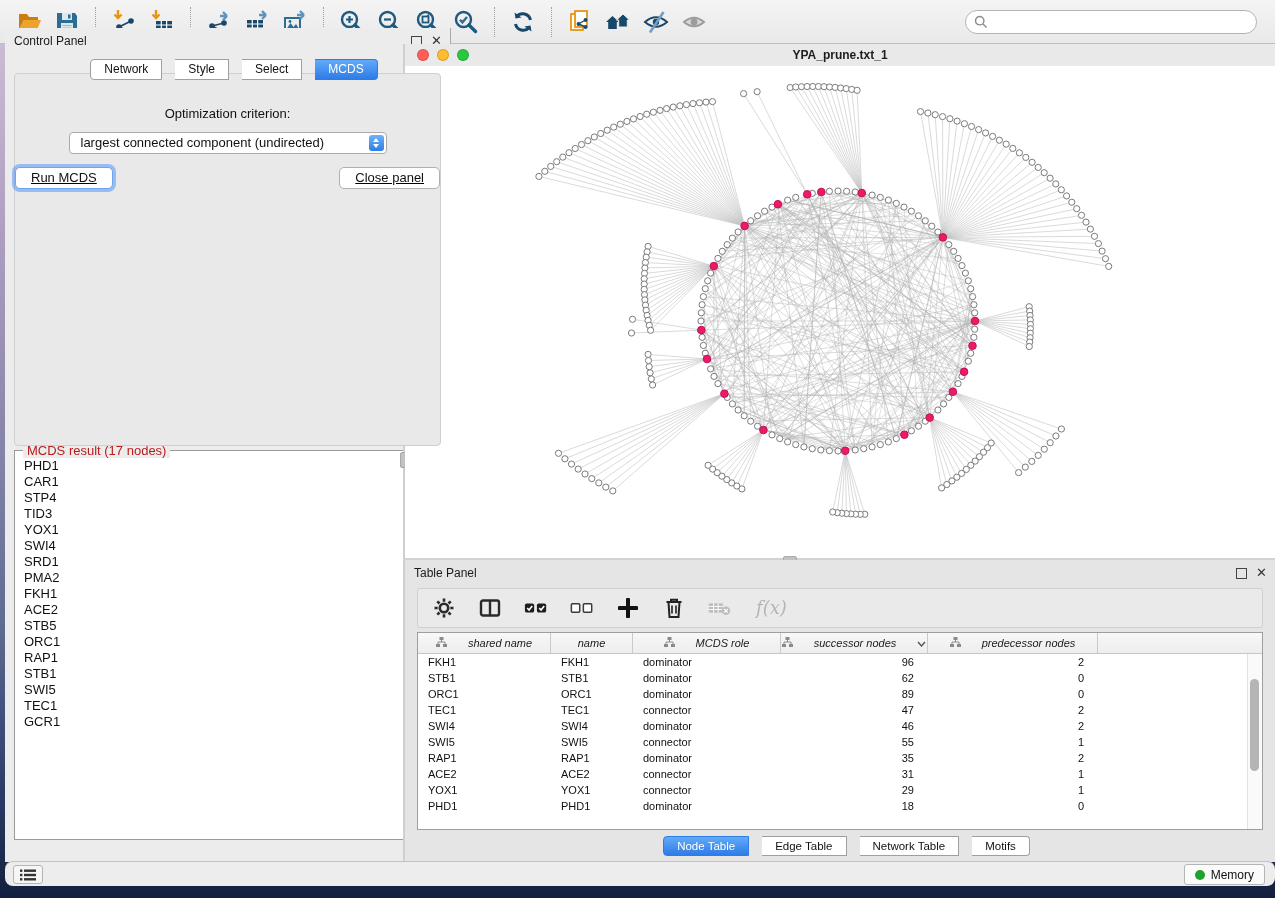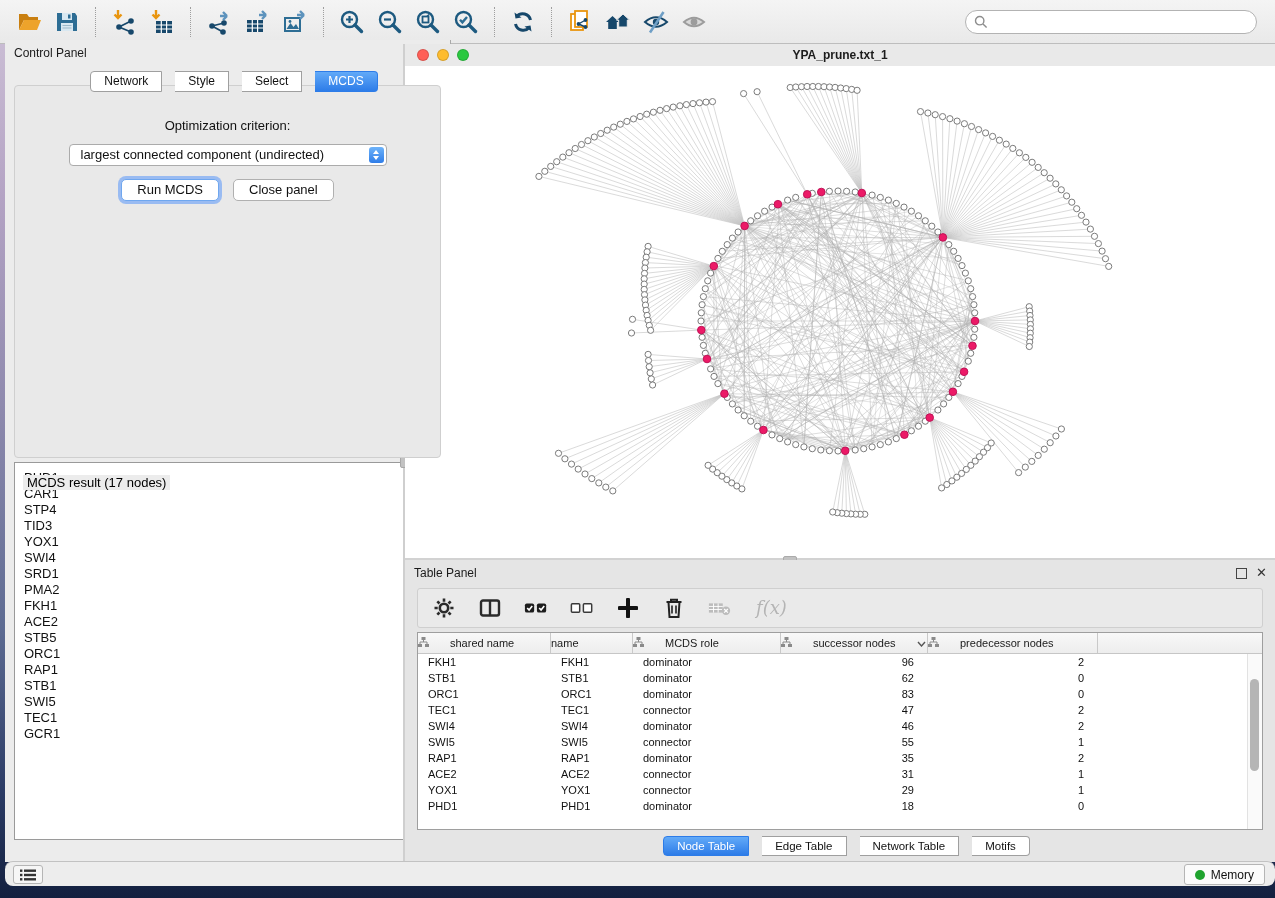--- a/index.html
+++ b/index.html
@@ -12,21 +12,21 @@
   .toolbar{position:absolute;left:0;top:0;width:100%;height:44px;box-sizing:border-box;
     background:linear-gradient(#f4f4f4,#e9e9e9);border-bottom:1px solid #bdbdbd;
     display:flex;align-items:center;padding:0 10px;}
   .tbtn{width:32px;height:32px;display:flex;align-items:center;justify-content:center;margin:0 3px;border-radius:4px;}
   .tsep{width:0;height:30px;border-left:1px dotted #9e9e9e;margin:0 9px;}
   .search-wrap{margin-left:auto;position:relative;width:292px;height:24px;margin-right:8px;}
   .search-wrap svg{position:absolute;left:9px;top:5px;}
   input.search{width:100%;height:100%;border:1px solid #b3b3b3;border-radius:12px;background:#fff;
     padding:0 10px 0 28px;font-size:12px;box-sizing:border-box;outline:none;color:#333;}
   
-  .control-panel{position:absolute;left:5px;top:40px;width:446px;bottom:36px;background:#ececec;
+  .control-panel{position:absolute;left:5px;top:28px;width:446px;bottom:36px;background:#ececec;
     border-right:1px solid #a9a9a9;box-sizing:border-box;}
   .panel-header{height:26px;line-height:26px;font-size:12px;color:#1a1a1a;padding-left:9px;position:relative;}
   .winbtns{position:absolute;right:8px;top:0;height:26px;display:flex;align-items:center;gap:9px;}
   .winbtn{font-size:12px;color:#333;line-height:12px;cursor:default;}
   .winbtn.float{width:9px;height:9px;border:1.5px solid #444;}
   .winbtn.close{font-weight:bold;font-size:13px;}
   .cp-tabs{position:relative;z-index:2;display:flex;justify-content:center;margin-top:5px;}
   .tab{height:19px;line-height:19px;font-size:12px;padding:0 13px;background:#fff;border:1px solid #9f9f9f;
     border-left:none;color:#111;cursor:default;margin-left:13px;}
   .tab:first-child{border-left:1px solid #9f9f9f;border-radius:4px 0 0 4px;}
@@ -36,26 +36,26 @@
     border:1px solid #cfcfcf;border-radius:4px;z-index:1;}
   .opt-label{text-align:center;font-size:13px;color:#111;margin-top:32px;}
   .selectbox{position:relative;width:318px;height:22px;margin:11px auto 0 auto;background:#fff;
     border:1px solid #ababab;border-radius:4px;box-sizing:border-box;font-size:13px;line-height:20px;
     padding-left:11px;color:#111;}
   .sel-stepper{position:absolute;right:2px;top:2px;bottom:2px;width:15px;border-radius:3px;
     background:linear-gradient(#6db3fa,#2f7de8);display:flex;flex-direction:column;align-items:center;justify-content:center;gap:2px;}
   .sel-stepper i{display:block;width:0;height:0;border-left:3.5px solid transparent;border-right:3.5px solid transparent;}
   .sel-stepper i.up{border-bottom:4px solid #fff;}
   .sel-stepper i.down{border-top:4px solid #fff;}
-  .btn-row{display:flex;justify-content:center;gap:14px;margin-top:13px;}
+  .btn-row{display:flex;justify-content:space-between;gap:14px;margin-top:13px;text-decoration:underline;}
   .pbtn{height:22px;line-height:20px;background:#fff;border:1px solid #b0b0b0;border-radius:5px;
     font-size:13px;padding:0 15px;color:#111;font-family:inherit;}
   .pbtn.focused{box-shadow:0 0 0 3px rgba(88,150,250,.55);border-color:#6fa7ef;}
   .cp-result{position:absolute;left:9px;right:14px;top:422px;bottom:22px;border:1px solid #9a9a9a;background:#fff;}
-  .cp-result legend{position:absolute;top:-8px;left:8px;background:#ececec;padding:0 4px;font-size:13px;color:#000000;margin-top:20px;}
+  .cp-result legend{position:absolute;top:-8px;left:8px;background:#ececec;padding:0 4px;font-size:13px;color:#b91c1c;}
   .mcds-list{margin:0;padding:7px 9px;list-style:none;font-size:13px;color:#111;}
   .mcds-list li{height:16px;line-height:16px;}
   .vtrack{position:absolute;right:1px;top:1px;bottom:1px;width:14px;background:#f4f4f4;border-left:1px solid #dcdcdc;}
   
   .vsplit{position:absolute;left:403px;top:44px;width:2px;bottom:36px;background:#cfcfcf;}
   .vsplit .grip{position:absolute;left:-3px;top:408px;width:8px;height:14px;background:#c2c2c2;border:1px solid #a8a8a8;border-radius:2px;}
   .hsplit{position:absolute;left:405px;right:0;top:558px;height:2px;background:#d2d2d2;}
   .hsplit .grip{position:absolute;left:378px;top:-2px;width:12px;height:6px;background:#c2c2c2;border:1px solid #ababab;border-radius:2px;}
   
   .net-panel{position:absolute;left:405px;top:44px;right:0;height:514px;background:#fff;box-sizing:border-box;}
@@ -66,21 +66,21 @@
   .net-canvas{position:absolute;left:0;top:22px;right:0;bottom:0;background:#fff;}
   .net-canvas svg{display:block;width:100%;height:100%;}
   
   .table-panel{position:absolute;left:405px;top:560px;right:0;bottom:36px;background:#e5e5e5;box-sizing:border-box;}
   .tp-toolbar{position:absolute;left:12px;right:12px;top:28px;height:38px;background:#eaeaea;
     border:1px solid #cfcfcf;border-radius:3px;display:flex;align-items:center;padding-left:14px;gap:22px;}
   .tico{display:flex;align-items:center;justify-content:center;width:24px;height:24px;}
   .tp-table{position:absolute;left:12px;right:12px;top:72px;height:196px;border:1px solid #9e9e9e;background:#fff;overflow:hidden;}
   .thead{display:flex;height:20px;background:linear-gradient(#f8f8f8,#ededed);border-bottom:1px solid #c6c6c6;}
   .th{box-sizing:border-box;border-right:1px solid #c9c9c9;font-size:11px;color:#1a1a1a;display:flex;
-    align-items:center;justify-content:flex-start;gap:21px;position:relative;}
+    align-items:center;justify-content:center;gap:21px;position:relative;font-style:italic;}
   .th:last-child{border-right:none;}
   .tr{display:flex;height:16px;line-height:16px;font-size:11px;color:#111;}
   .td{box-sizing:border-box;padding:0 10px;white-space:nowrap;overflow:hidden;}
   .c0{width:133px;} .c1{width:82px;} .c2{width:148px;} .c3{width:147px;} .c4{width:170px;} .c5{flex:1;}
   .td.num{text-align:right;padding-right:14px;}
   .tscroll{position:absolute;right:0;top:21px;bottom:0;width:14px;background:#fafafa;border-left:1px solid #e2e2e2;}
   .tscroll .thumb{position:absolute;left:2px;width:9px;top:25px;height:92px;background:#b5b5b5;border-radius:5px;}
   .tp-tabs{position:absolute;left:0;right:0;top:276px;display:flex;justify-content:center;}
   .tp-tabs .tab{font-size:11.5px;height:18px;line-height:18px;}
   
@@ -1136,21 +1136,21 @@
           <div class="td c1">STB1</div>
           <div class="td c2">dominator</div>
           <div class="td c3 num">62</div>
           <div class="td c4 num">0</div>
           <div class="td c5"></div>
         </div>
         <div class="tr">
           <div class="td c0">ORC1</div>
           <div class="td c1">ORC1</div>
           <div class="td c2">dominator</div>
-          <div class="td c3 num">83</div>
+          <div class="td c3 num">89</div>
           <div class="td c4 num">0</div>
           <div class="td c5"></div>
         </div>
         <div class="tr">
           <div class="td c0">TEC1</div>
           <div class="td c1">TEC1</div>
           <div class="td c2">connector</div>
           <div class="td c3 num">47</div>
           <div class="td c4 num">2</div>
           <div class="td c5"></div>

